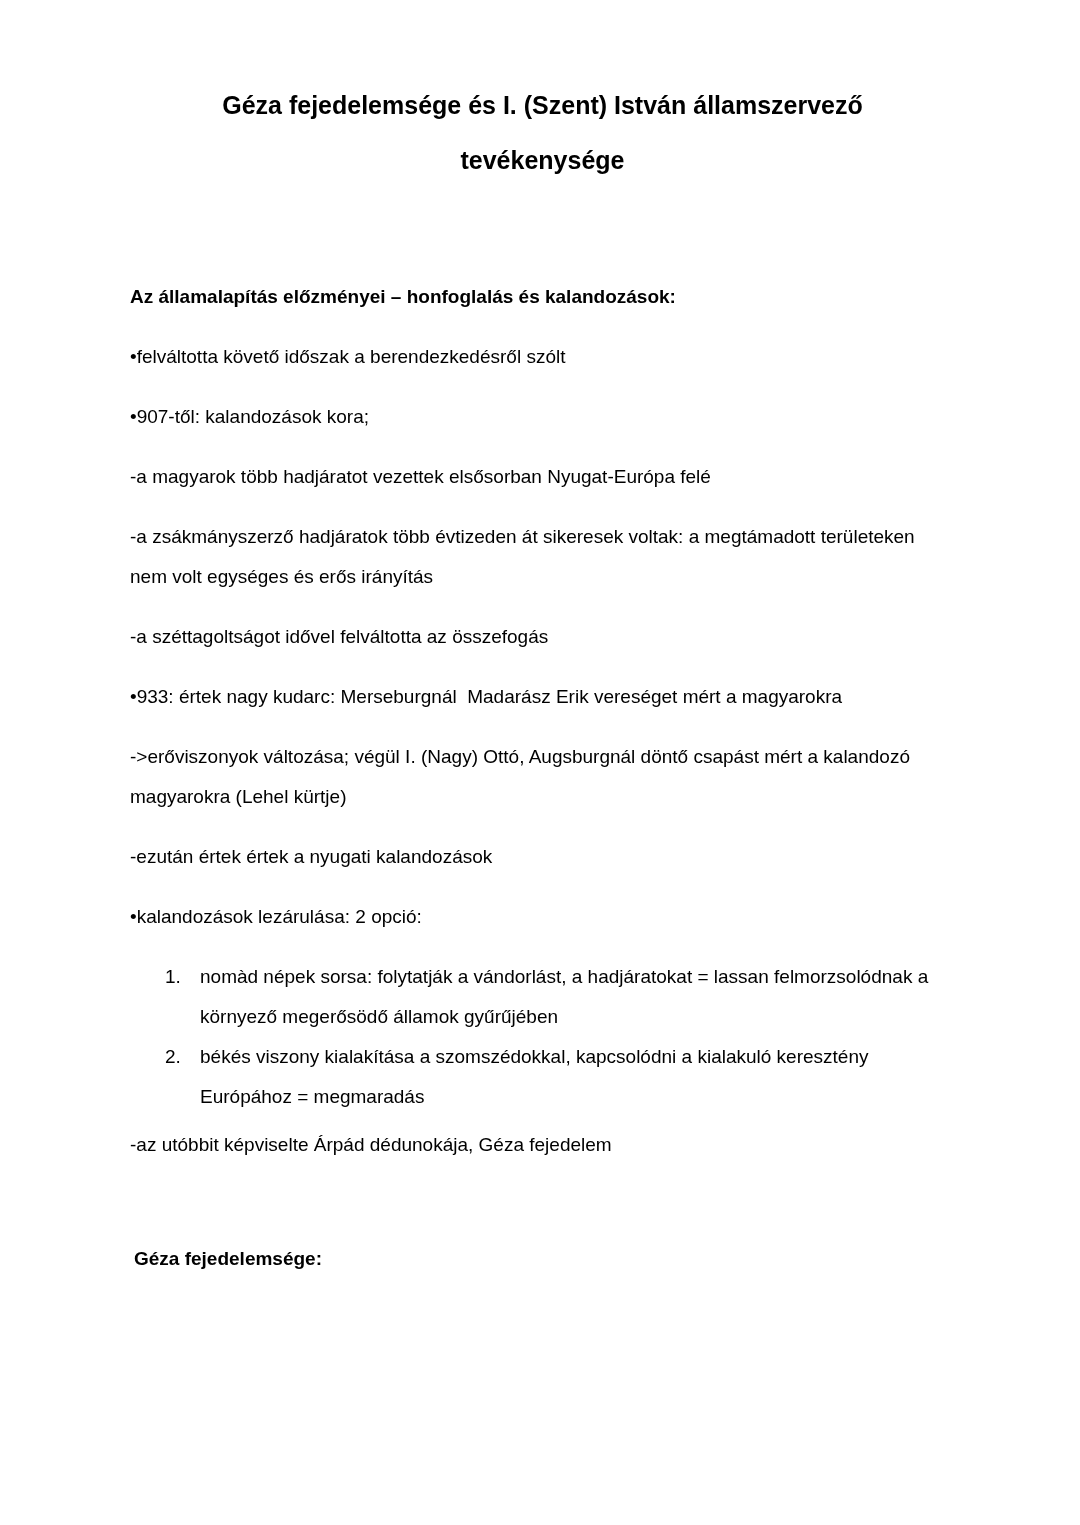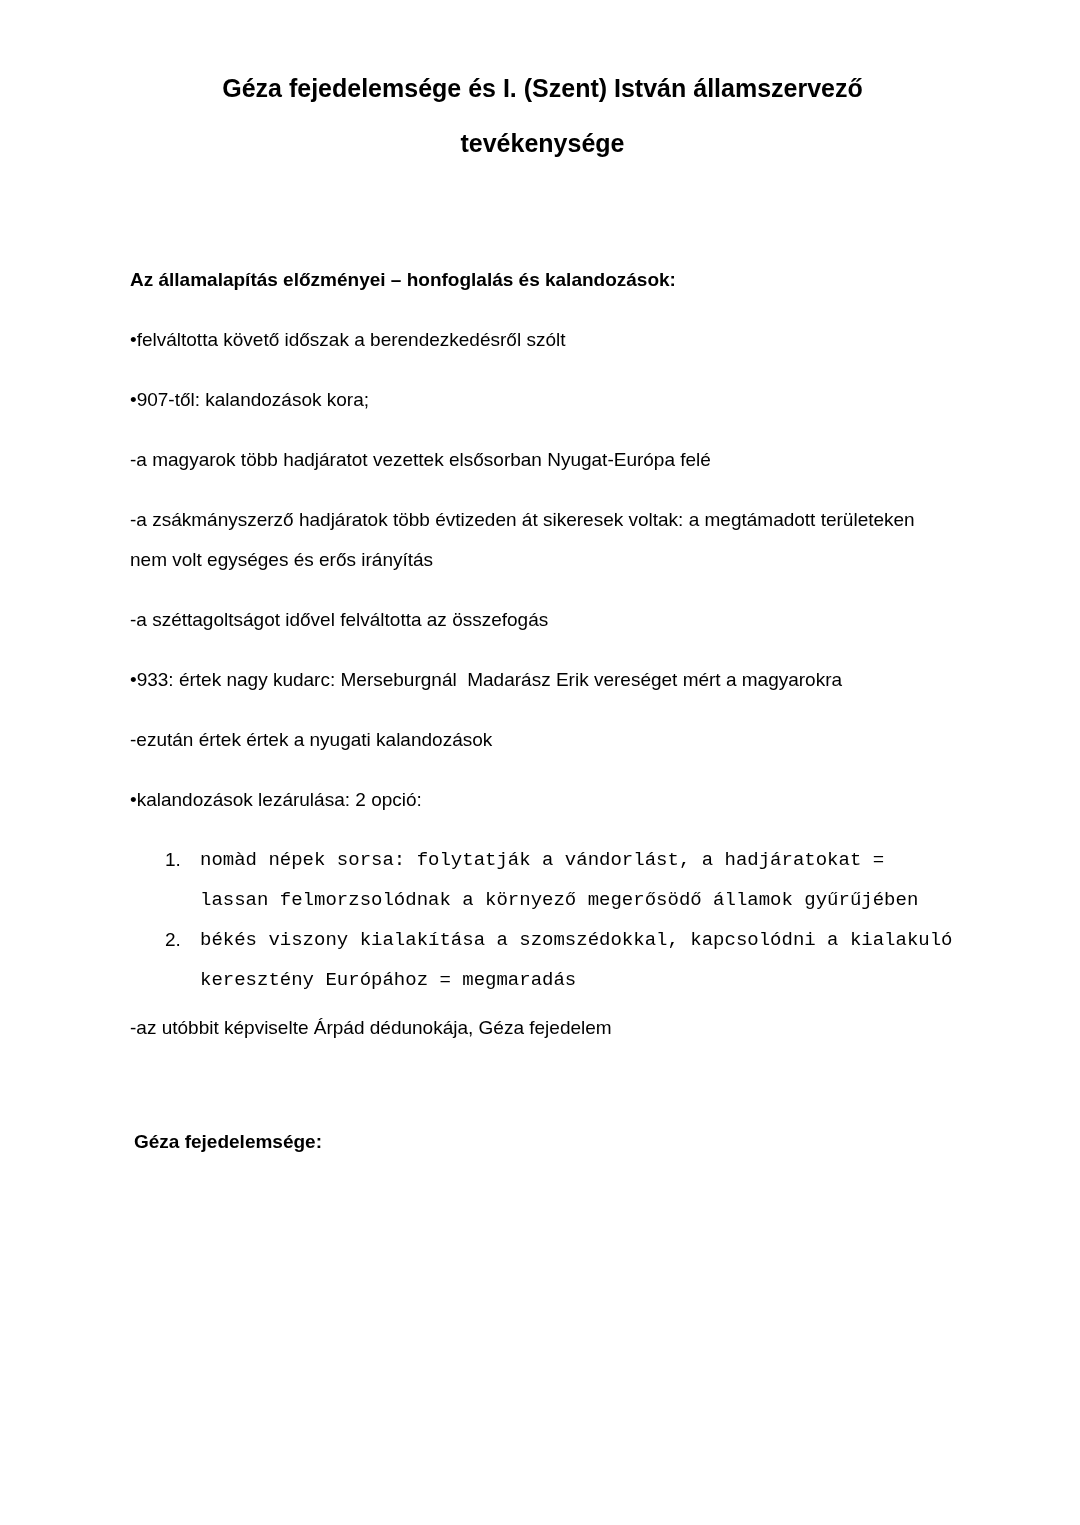--- a/index.html
+++ b/index.html
@@ -8,21 +8,21 @@
     background: #ffffff;
   }
   .page {
     position: relative;
     width: 1080px;
     height: 1525px;
     box-sizing: border-box;
     background: #ffffff;
     color: #000000;
     font-family: "Liberation Sans", sans-serif;
-    padding: 61px 125px 0 130px;
+    padding: 78px 125px 0 130px;
     overflow: hidden;
   }
   .title {
     margin: 0;
     text-align: center;
     font-size: 25px;
     font-weight: bold;
     line-height: 55px;
   }
   .title-line {
@@ -50,21 +50,20 @@
     font-size: 19px;
     line-height: 40px;
   }
   .list-num {
     flex: 0 0 35px;
     white-space: pre;
   }
   .list-text {
     flex: 1;
     white-space: pre-wrap;
-    font-family: Liberation Mono, monospace;
   }
   .heading-2 {
     margin: 74px 0 0 4px;
     font-size: 19px;
     font-weight: bold;
     line-height: 40px;
   }
 </style>
 </head>
 <body>
@@ -77,20 +76,21 @@
   </h1>
 
   <h2 class="heading">Az államalapítás előzményei – honfoglalás és kalandozások:</h2>
 
   <p class="para">•felváltotta követő időszak a berendezkedésről szólt</p>
   <p class="para">•907-től: kalandozások kora;</p>
   <p class="para">-a magyarok több hadjáratot vezettek elsősorban Nyugat-Európa felé</p>
   <p class="para">-a zsákmányszerző hadjáratok több évtizeden át sikeresek voltak: a megtámadott területeken nem volt egységes és erős irányítás</p>
   <p class="para">-a széttagoltságot idővel felváltotta az összefogás</p>
   <p class="para">•933: értek nagy kudarc: Merseburgnál  Madarász Erik vereséget mért a magyarokra</p>
+  <p class="para">-&gt;erőviszonyok változása; végül I. (Nagy) Ottó, Augsburgnál döntő csapást mért a kalandozó magyarokra (Lehel kürtje)</p>
   <p class="para">-ezután értek értek a nyugati kalandozások</p>
   <p class="para">•kalandozások lezárulása: 2 opció:</p>
 
   <div class="num-list">
     <div class="list-item">
       <span class="list-num">1.</span>
       <span class="list-text">nomàd népek sorsa: folytatják a vándorlást, a hadjáratokat = lassan felmorzsolódnak a környező megerősödő államok gyűrűjében</span>
     </div>
     <div class="list-item">
       <span class="list-num">2.</span>

